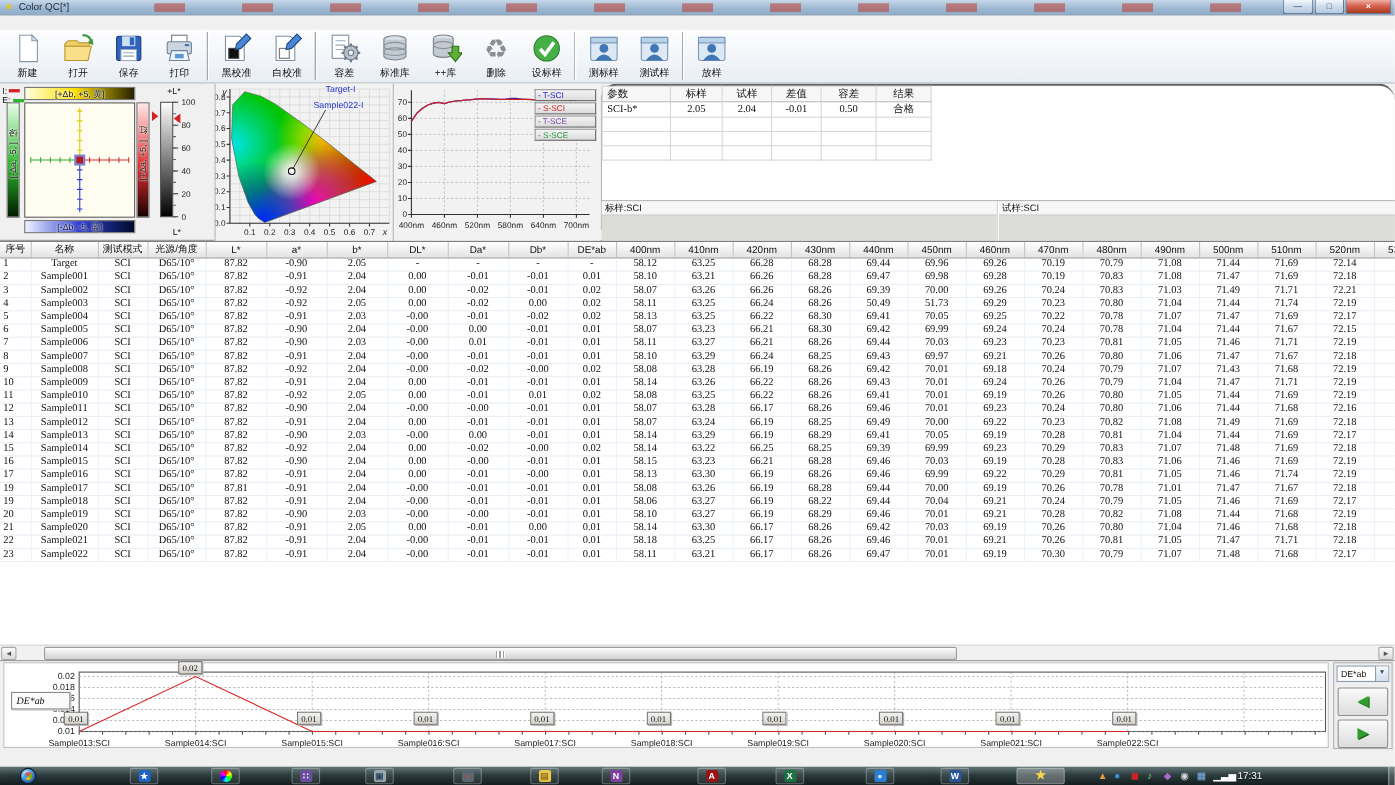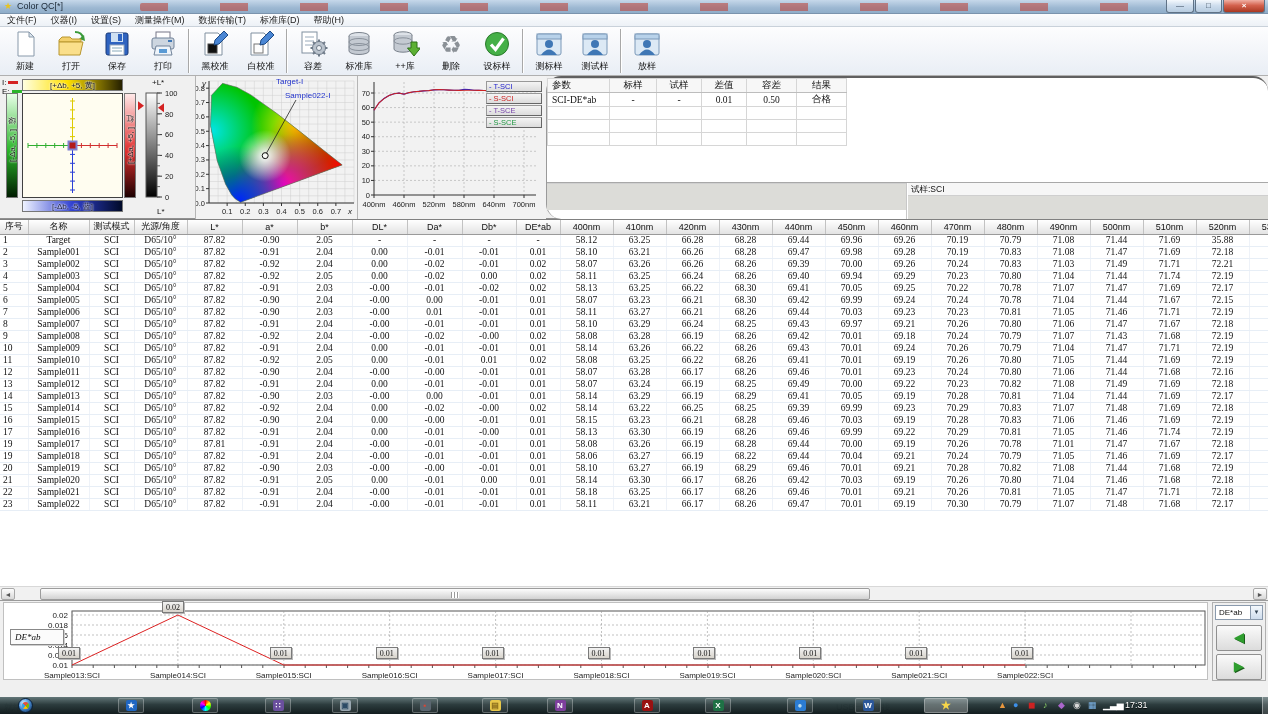--- a/index.html
+++ b/index.html
@@ -129,29 +129,20 @@
     <span id="title-star">★</span>
     <span id="title-text">Color QC[*]</span>
     <div id="title-blobs"></div>
     <div id="winbtns">
       <div class="wb min">—</div>
       <div class="wb res">□</div>
       <div class="wb close">×</div>
     </div>
   </div>
 
-  <div id="menubar">
-      <div class="mi">文件(F)</div>
-      <div class="mi">仪器(I)</div>
-      <div class="mi">设置(S)</div>
-      <div class="mi">测量操作(M)</div>
-      <div class="mi">数据传输(T)</div>
-      <div class="mi">标准库(D)</div>
-      <div class="mi">帮助(H)</div>
-    </div>
 
   <div id="toolbar">
       <div class="tbtn">
      <svg class="ticon" viewBox="0 0 30 30">
           <path d="M8,3 h11 l5,5 v19 h-16 z" fill="#fff" stroke="#8899aa"></path>
           <path d="M19,3 l5,5 h-5 z" fill="#dde6ee" stroke="#8899aa"></path>
         </svg>
      <span class="tlabel">新建</span>
    </div>
       <div class="tbtn">
@@ -468,21 +459,21 @@
             <text x="9" y="43.38235294117645" font-size="7.5" text-anchor="end" fill="#222">0.6</text>
             <line x1="10" y1="26.52941176470587" x2="13" y2="26.52941176470587" stroke="#333"></line>
             <text x="9" y="29.02941176470587" font-size="7.5" text-anchor="end" fill="#222">0.7</text>
             <line x1="10" y1="12.176470588235276" x2="13" y2="12.176470588235276" stroke="#333"></line>
             <text x="9" y="14.676470588235276" font-size="7.5" text-anchor="end" fill="#222">0.8</text>
             <text x="6" y="10" font-size="8" fill="#222" font-style="italic">y</text>
             <text x="152" y="138" font-size="8" fill="#222" font-style="italic">x</text>
             <line x1="100" y1="24" x2="70.1875" y2="77.63529411764705" stroke="#222" stroke-width="0.8"></line>
             <circle cx="69.1875" cy="79.63529411764705" r="3" fill="none" stroke="#111"></circle>
           </svg></div>
-      <div class="cie-lab" style="left:80px; top:1px;">Target-I</div>
+      <div class="cie-lab" style="left:100px; top:1px;">Target-I</div>
       <div class="cie-lab" style="left:89px; top:15px;">Sample022-I</div>
     </div>
 
     <div class="panel" id="spectral-panel">
       <div id="spectral-holder"><svg width="189" height="143">
             <line x1="16" y1="104.42857142857143" x2="178" y2="104.42857142857143" stroke="#aaa" stroke-width="0.6" stroke-dasharray="2,2"></line>
             <line x1="16" y1="89.85714285714286" x2="178" y2="89.85714285714286" stroke="#aaa" stroke-width="0.6" stroke-dasharray="2,2"></line>
             <line x1="16" y1="75.28571428571428" x2="178" y2="75.28571428571428" stroke="#aaa" stroke-width="0.6" stroke-dasharray="2,2"></line>
             <line x1="16" y1="60.714285714285715" x2="178" y2="60.714285714285715" stroke="#aaa" stroke-width="0.6" stroke-dasharray="2,2"></line>
             <line x1="16" y1="46.14285714285715" x2="178" y2="46.14285714285715" stroke="#aaa" stroke-width="0.6" stroke-dasharray="2,2"></line>
@@ -547,24 +538,24 @@
           <tbody>
             <tr>
               <th>参数</th>
               <th>标样</th>
               <th>试样</th>
               <th>差值</th>
               <th>容差</th>
               <th>结果</th>
             </tr>
             <tr>
-              <td>SCI-DE*ab</td>
-              <td>-</td>
-              <td>-</td>
-              <td>0.01</td>
+              <td>SCI-b*</td>
+              <td>2.05</td>
+              <td>2.04</td>
+              <td>-0.01</td>
               <td>0.50</td>
               <td>合格</td>
             </tr>
             <tr>
               <td></td>
               <td></td>
               <td></td>
               <td></td>
               <td></td>
               <td></td>
@@ -582,20 +573,21 @@
               <td></td>
               <td></td>
               <td></td>
               <td></td>
               <td></td>
             </tr>
           </tbody>
         </table>
       <div class="strips">
         <div class="strip" style="left:0; width:360px; border-right:1px solid #c8c8c8;">
+          <div class="slabel">标样:SCI</div>
           <div class="sbody"></div>
         </div>
         <div class="strip" style="left:361px; width:415px;">
           <div class="slabel">试样:SCI</div>
           <div class="sbody"></div>
         </div>
       </div>
     </div>
   </div>
 
@@ -673,21 +665,21 @@
             <td class="">66.28</td>
             <td class="">68.28</td>
             <td class="">69.44</td>
             <td class="">69.96</td>
             <td class="">69.26</td>
             <td class="">70.19</td>
             <td class="">70.79</td>
             <td class="">71.08</td>
             <td class="">71.44</td>
             <td class="">71.69</td>
-            <td class="">35.88</td>
+            <td class="">72.14</td>
             <td class="">72</td>
           </tr>
           <tr>
             <td class="c0">2</td>
             <td class="">Sample001</td>
             <td class="">SCI</td>
             <td class="">D65/10°</td>
             <td class="">87.82</td>
             <td class="">-0.91</td>
             <td class="">2.04</td>
@@ -746,22 +738,22 @@
             <td class="">-0.92</td>
             <td class="">2.05</td>
             <td class="">0.00</td>
             <td class="">-0.02</td>
             <td class="">0.00</td>
             <td class="">0.02</td>
             <td class="">58.11</td>
             <td class="">63.25</td>
             <td class="">66.24</td>
             <td class="">68.26</td>
-            <td class="">69.40</td>
-            <td class="">69.94</td>
+            <td class="">50.49</td>
+            <td class="">51.73</td>
             <td class="">69.29</td>
             <td class="">70.23</td>
             <td class="">70.80</td>
             <td class="">71.04</td>
             <td class="">71.44</td>
             <td class="">71.74</td>
             <td class="">72.19</td>
             <td class="">72</td>
           </tr>
           <tr>

